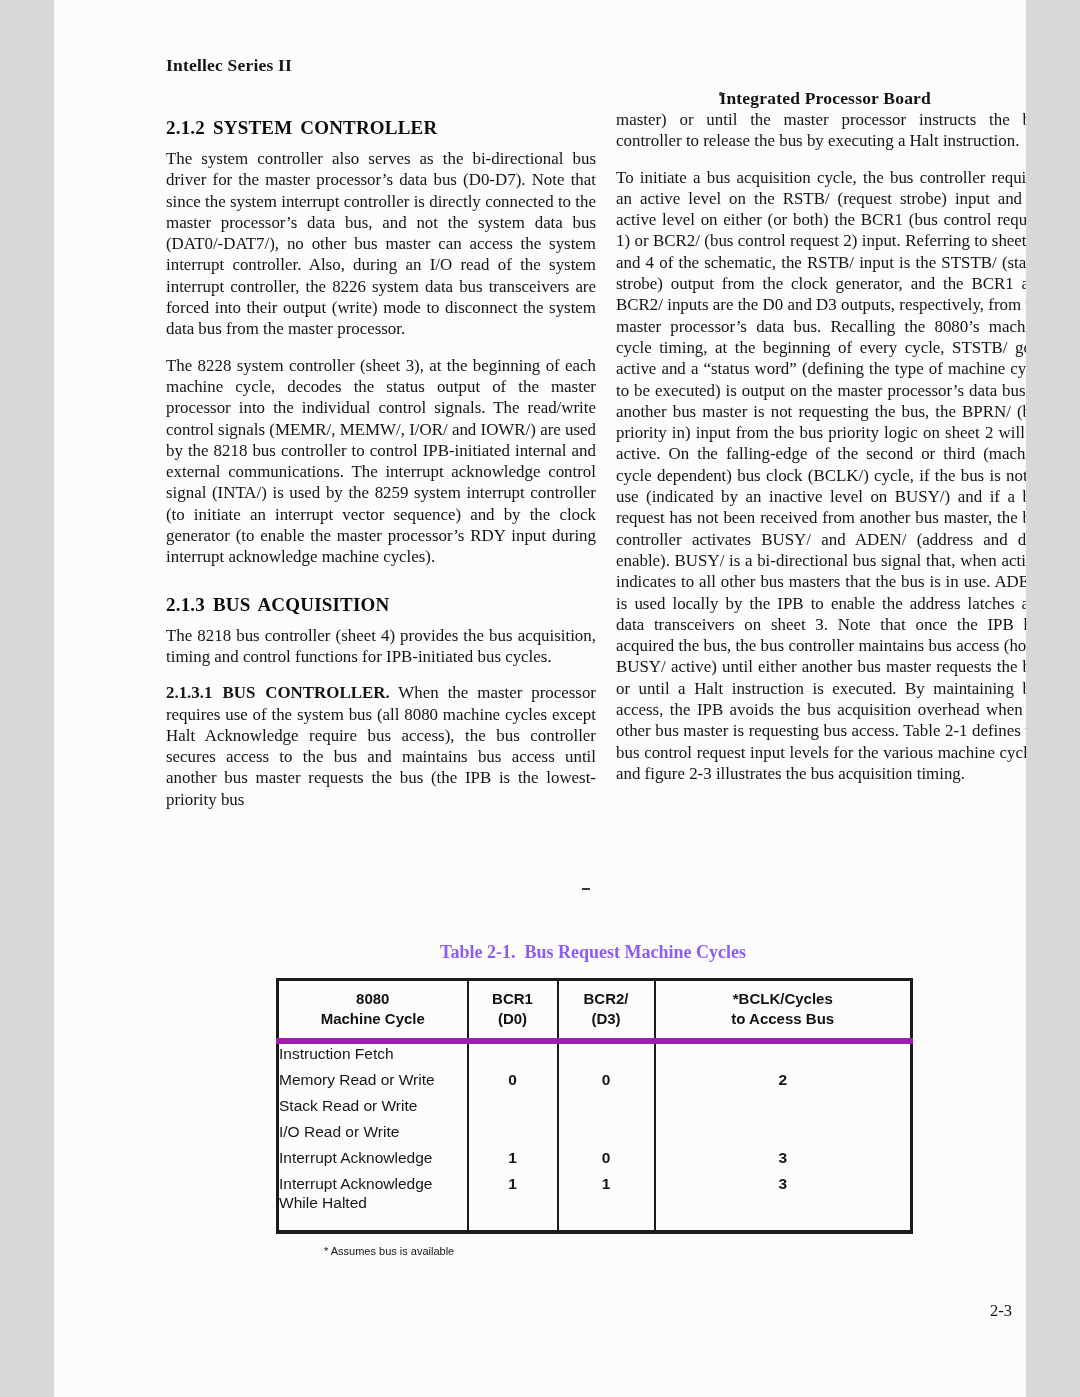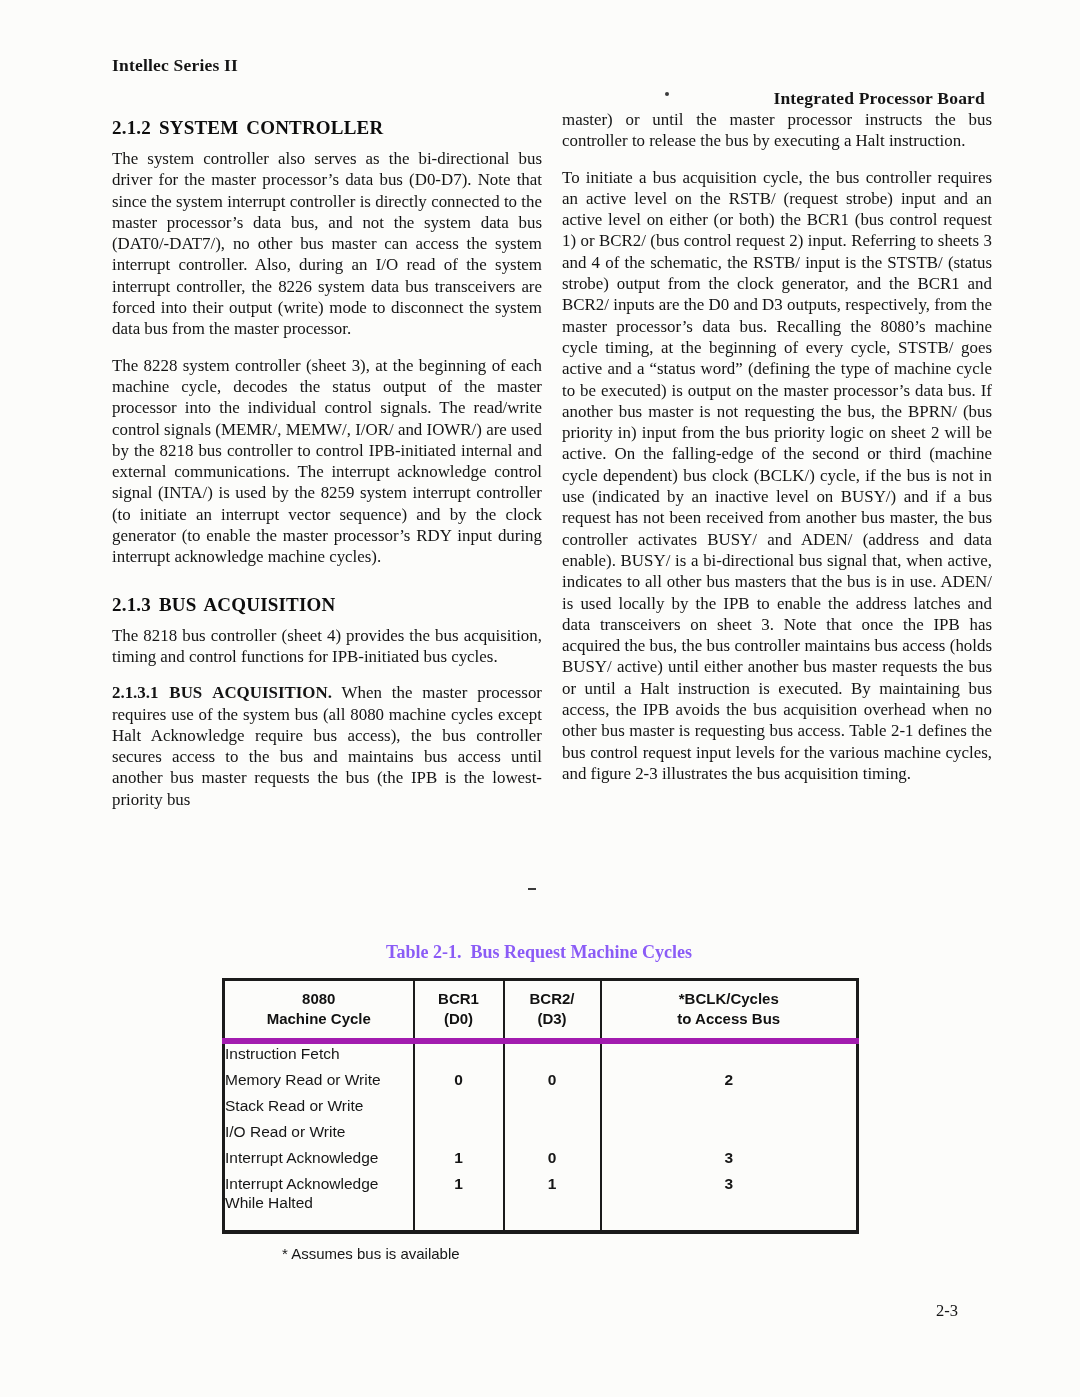--- a/index.html
+++ b/index.html
@@ -1,17 +1,17 @@
 <!DOCTYPE html>
 <html><head>
 <meta charset="utf-8">
 <style>
   html,body{margin:0;padding:0;background:#d8d8d8;}
   .page{
-    position:relative;width:1080px;height:1397px;margin:0 auto;
+    position:relative;width:972px;height:1397px;margin:0 auto;
     background:#fcfcfa;color:#141414;overflow:hidden;
     font-family:"Liberation Serif",serif;
   }
   .hdr-left{position:absolute;left:112px;top:55px;font-size:17.5px;font-weight:bold;letter-spacing:.2px;}
   .hdr-right{position:absolute;right:95px;top:64px;font-size:17.5px;font-weight:bold;letter-spacing:.2px;margin-top:24px;}
 
   .col{position:absolute;width:430px;font-size:16.9px;line-height:21.3px;text-align:justify;}
   .col-left{left:112px;top:116px;}
   .col-right{left:562px;top:109px;}
   .col p{margin:0 0 15px 0;}
@@ -33,21 +33,21 @@
   table.bus thead th{
     border-bottom:6px solid #a21caf;font-size:15px;font-weight:bold;line-height:20px;
     padding:8px 2px 9px 2px;text-align:center;vertical-align:middle;white-space:pre-line;color:#111;
   }
   table.bus tbody td{font-size:15.5px;line-height:19px;vertical-align:top;padding:0;color:#161616;}
   td.cycle{padding-left:30px;text-align:left;white-space:pre-line;}
   td.val{text-align:center;font-weight:bold;}
   tr.r-first td{padding-top:14px;height:26px;}
   tr.r-mid td{height:26px;}
   tr.r-last td{height:56px;}
-  .tbl-footnote{margin:11px 0 0 60px;font-size:15px;color:#161616;}
+  .tbl-footnote{margin:11px 0 0 48px;font-size:11px;color:#161616;}
 
   .page-num{position:absolute;left:936px;top:1301px;font-size:16.5px;}
 
   .speck{position:absolute;background:#3a3a3a;}
 </style>
 </head>
 <body>
 
 <div class="page">
 
@@ -56,21 +56,21 @@
 
   <div class="speck" style="left:665px;top:92px;width:4px;height:4px;border-radius:50%;"></div>
   <div class="speck" style="left:528px;top:888px;width:8px;height:2px;"></div>
 
   <div class="col col-left">
     <h2 class="first">2.1.2 SYSTEM CONTROLLER</h2>
     <p>The system controller also serves as the bi-directional bus driver for the master processor’s data bus (D0-D7). Note that since the system interrupt controller is directly connected to the master processor’s data bus, and not the system data bus (DAT0/-DAT7/), no other bus master can access the system interrupt controller. Also, during an I/O read of the system interrupt controller, the 8226 system data bus transceivers are forced into their output (write) mode to disconnect the system data bus from the master processor.</p>
     <p>The 8228 system controller (sheet 3), at the beginning of each machine cycle, decodes the status output of the master processor into the individual control signals. The read/write control signals (MEMR/, MEMW/, I/OR/ and IOWR/) are used by the 8218 bus controller to control IPB-initiated internal and external communications. The interrupt acknowledge control signal (INTA/) is used by the 8259 system interrupt controller (to initiate an interrupt vector sequence) and by the clock generator (to enable the master processor’s RDY input during interrupt acknowledge machine cycles).</p>
     <h2>2.1.3 BUS ACQUISITION</h2>
     <p>The 8218 bus controller (sheet 4) provides the bus acquisition, timing and control functions for IPB-initiated bus cycles.</p>
-    <p><span class="runin">2.1.3.1 BUS ACQUISITION.</span> <span>When the master processor requires use of the system bus (all 8080 machine cycles except Halt Acknowledge require bus access), the bus controller secures access to the bus and maintains bus access until another bus master requests the bus (the IPB is the lowest-priority bus</span></p>
+    <p><span class="runin">2.1.3.1 BUS CONTROLLER.</span> <span>When the master processor requires use of the system bus (all 8080 machine cycles except Halt Acknowledge require bus access), the bus controller secures access to the bus and maintains bus access until another bus master requests the bus (the IPB is the lowest-priority bus</span></p>
   </div>
 
   <div class="col col-right">
     <p>master) or until the master processor instructs the bus controller to release the bus by executing a Halt instruction.</p>
     <p>To initiate a bus acquisition cycle, the bus controller requires an active level on the RSTB/ (request strobe) input and an active level on either (or both) the BCR1 (bus control request 1) or BCR2/ (bus control request 2) input. Referring to sheets 3 and 4 of the schematic, the RSTB/ input is the STSTB/ (status strobe) output from the clock generator, and the BCR1 and BCR2/ inputs are the D0 and D3 outputs, respectively, from the master processor’s data bus. Recalling the 8080’s machine cycle timing, at the beginning of every cycle, STSTB/ goes active and a “status word” (defining the type of machine cycle to be executed) is output on the master processor’s data bus. If another bus master is not requesting the bus, the BPRN/ (bus priority in) input from the bus priority logic on sheet 2 will be active. On the falling-edge of the second or third (machine cycle dependent) bus clock (BCLK/) cycle, if the bus is not in use (indicated by an inactive level on BUSY/) and if a bus request has not been received from another bus master, the bus controller activates BUSY/ and ADEN/ (address and data enable). BUSY/ is a bi-directional bus signal that, when active, indicates to all other bus masters that the bus is in use. ADEN/ is used locally by the IPB to enable the address latches and data transceivers on sheet 3. Note that once the IPB has acquired the bus, the bus controller maintains bus access (holds BUSY/ active) until either another bus master requests the bus or until a Halt instruction is executed. By maintaining bus access, the IPB avoids the bus acquisition overhead when no other bus master is requesting bus access. Table 2-1 defines the bus control request input levels for the various machine cycles, and figure 2-3 illustrates the bus acquisition timing.</p>
   </div>
 
   <div class="tbl-block">
     <div class="tbl-title">Table 2-1.  Bus Request Machine Cycles</div>
     <table class="bus">

